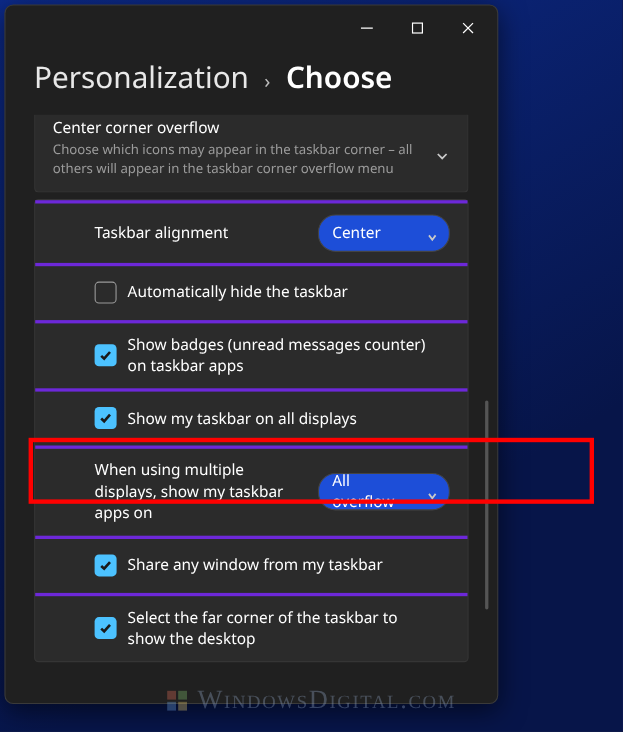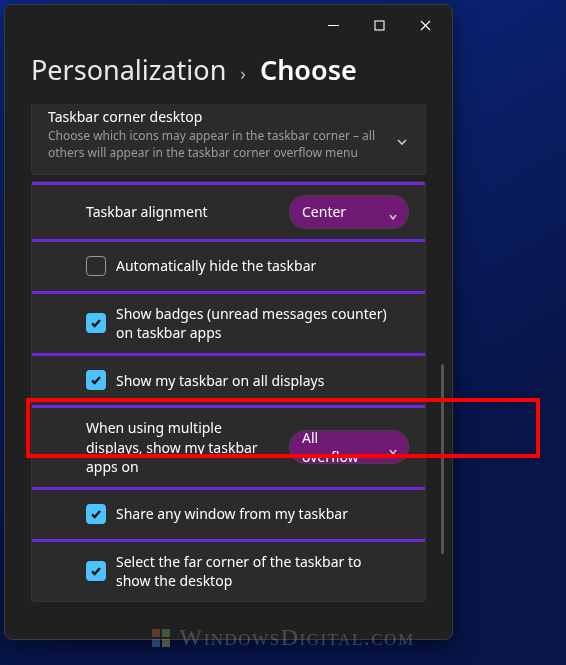--- a/index.html
+++ b/index.html
@@ -124,21 +124,21 @@
   }
   .row.has-cb { padding-left: 84px; }
   .cb.unchecked { border: 1.5px solid #9a9a9a; background: transparent; }
   .cb.checked { background: #4cc2ff; }
   .cb.checked svg { width: 12px; height: 12px; stroke: #1a1a1a; stroke-width: 2.4; fill: none; }
 
   
   .select {
     min-width: 120px;
     height: 34px;
-    background: #701a75;
+    background: #1d4ed8;
     border: 1px solid #444;
     border-radius: 16px;
     display: flex; align-items: center;
     padding: 0 30px 0 12px;
     font-size: 14px;
     color: #fff;
     position: relative;
   }
   .select .dd-chev {
     position: absolute; right: 10px; top: 50%; transform: translateY(-50%);
@@ -204,21 +204,21 @@
       <span>Personalization</span>
       <span class="chev">›</span>
       <span class="current">Choose</span>
     </div>
 
     <div class="scroll">
 
       <div class="card cut-top">
         <div class="card-header" style="padding-top:4px;">
           <div class="titles">
-            <div class="card-title">Taskbar corner desktop</div>
+            <div class="card-title">Center corner overflow</div>
             <div class="card-sub">Choose which icons may appear in the taskbar corner – all others will appear in the taskbar corner overflow menu</div>
           </div>
           <div class="card-chevron">
             <svg viewBox="0 0 14 14">
                 <polyline points="3 5 7 9 11 5"></polyline>
               </svg>
           </div>
         </div>
       </div>
 

